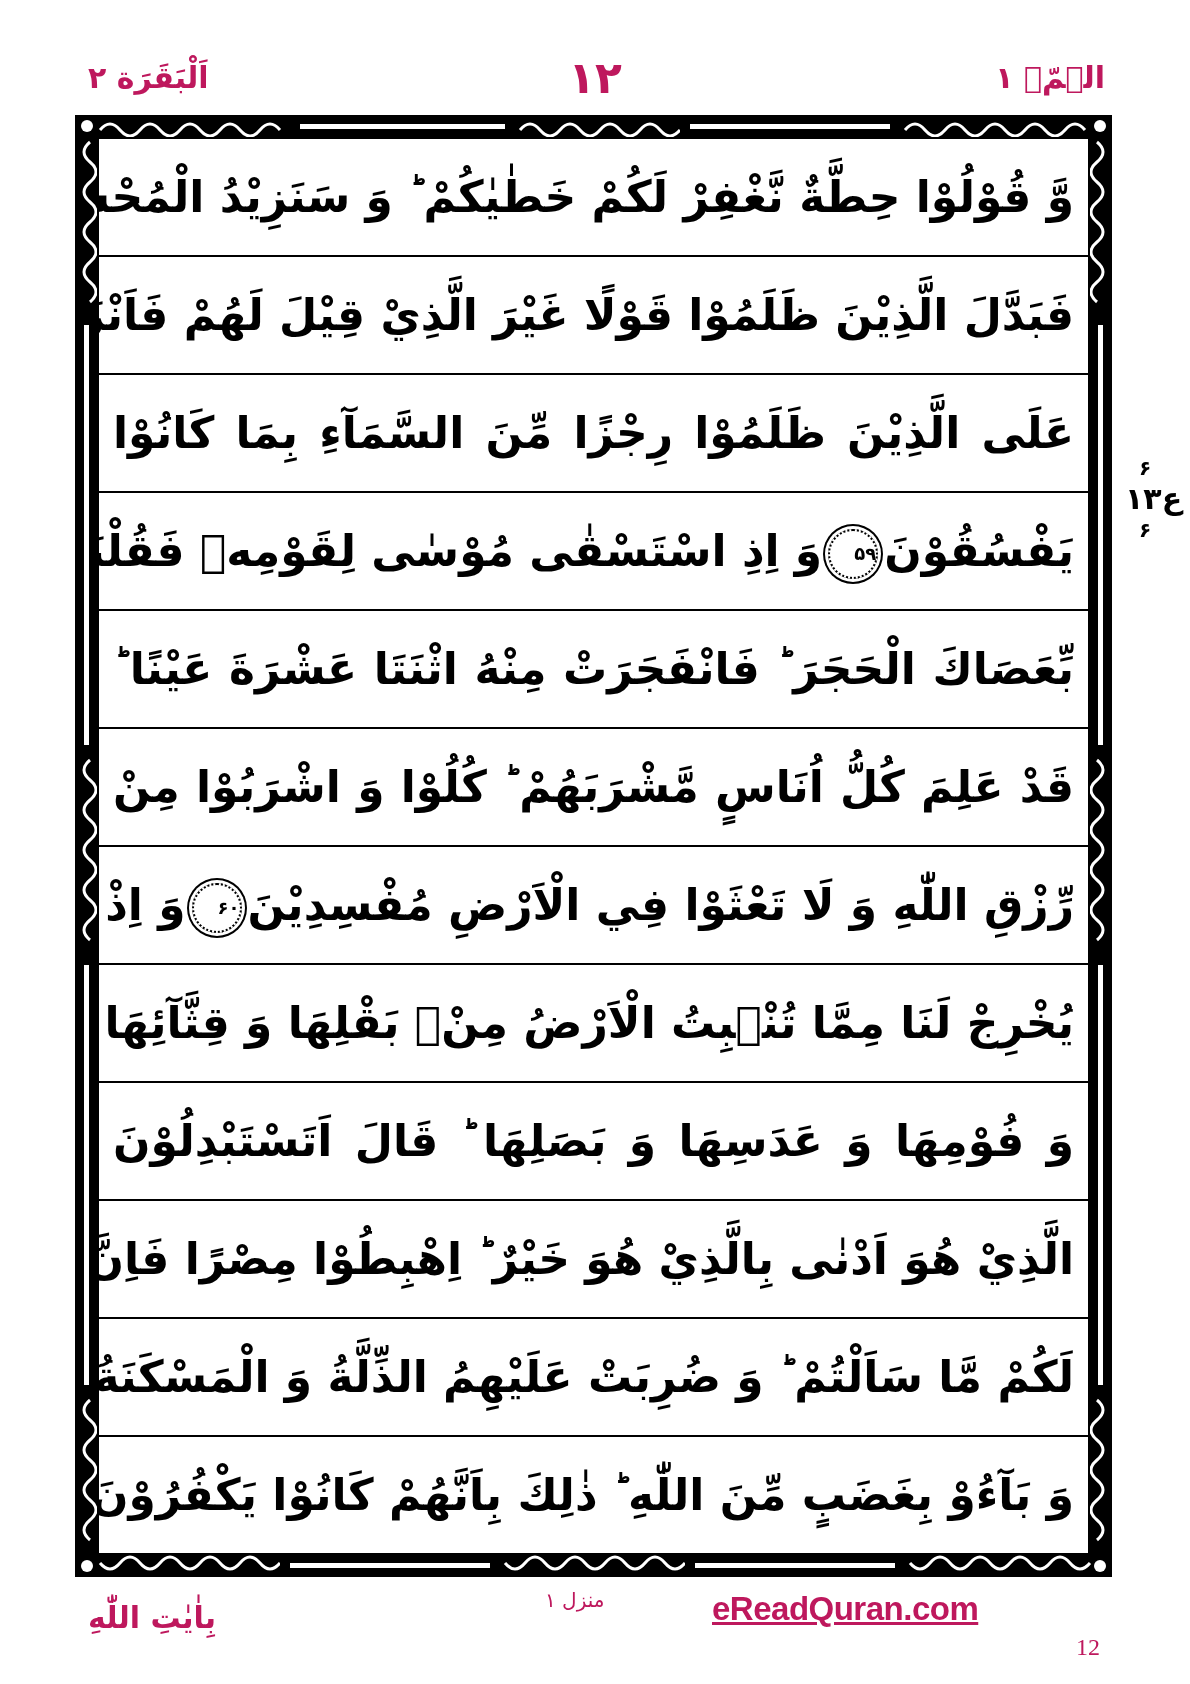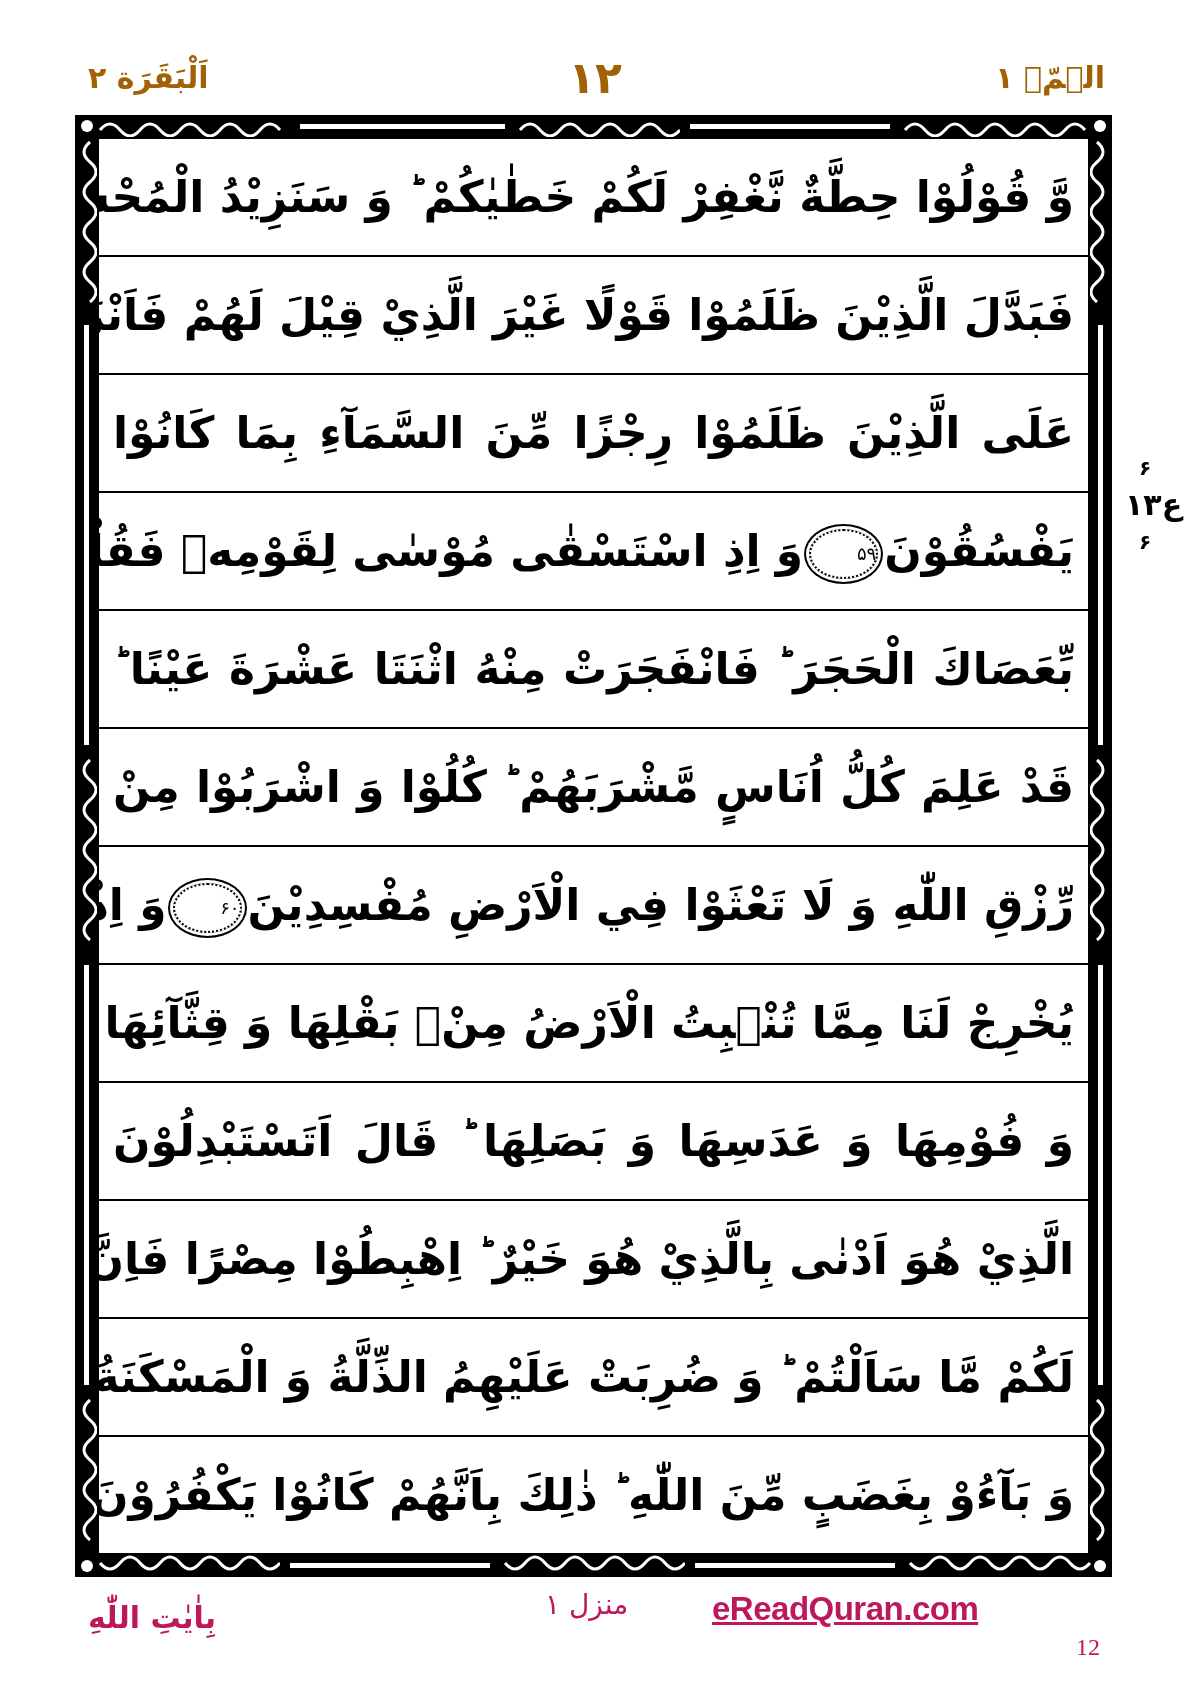--- a/index.html
+++ b/index.html
@@ -16,21 +16,21 @@
       color: #000;
     }
     .header-text {
       position: absolute;
       top: 58px;
       font-family: "DejaVu Sans", sans-serif;
       font-weight: bold;
       font-size: 30px;
       line-height: 40px;
       direction: rtl;
-      color: #a16207;
+      color: #be185d;
     }
     #hdr-para { right: 85px; }
     #hdr-page { left: 0; width: 1190px; text-align: center; font-size: 44px; }
     #hdr-surah { left: 88px; }
 
     
     .frame-outer {
       position: absolute;
       left: 75px;
       top: 115px;
@@ -97,55 +97,54 @@
       width: 46px;
       height: 46px;
       border-radius: 50%;
       border: 2px dotted #000;
       box-shadow: 0 0 0 3px #fff, 0 0 0 5px #000;
       font-size: 18px;
       line-height: 46px;
       text-align: center;
       vertical-align: middle;
       margin: 0 6px;
-      font-weight: normal;
-      padding-left: 19px;
+      font-weight: bold;
     }
 
     .side-note {
       position: absolute;
       left: 1125px;
       top: 458px;
       width: 40px;
       text-align: center;
       font-family: "DejaVu Sans", sans-serif;
       font-weight: bold;
       color: #000;
       line-height: 1;
     }
     .side-note .sn-top, .side-note .sn-bot { font-size: 20px; display: block; }
-    .side-note .sn-mid { font-size: 30px; display: block; margin: 12px 0; }
+    .side-note .sn-mid { font-size: 30px; display: block; margin: 6px 0; }
 
     .footer-text {
       position: absolute;
       color: #be185d;
     }
     #ftr-next {
       left: 88px;
       top: 1600px;
       font-family: "DejaVu Sans", sans-serif;
       font-weight: bold;
       font-size: 30px;
       direction: rtl;
     }
     #ftr-manzil {
       left: 545px;
       top: 1588px;
       font-family: "DejaVu Sans", sans-serif;
-      font-size: 28px;
+      font-size: 20px;
       direction: rtl;
     }
     #ftr-site {
       left: 712px;
       top: 1590px;
       font-family: "Liberation Sans", sans-serif;
       font-weight: bold;
       font-size: 33px;
       letter-spacing: -0.5px;
       text-decoration: underline;

